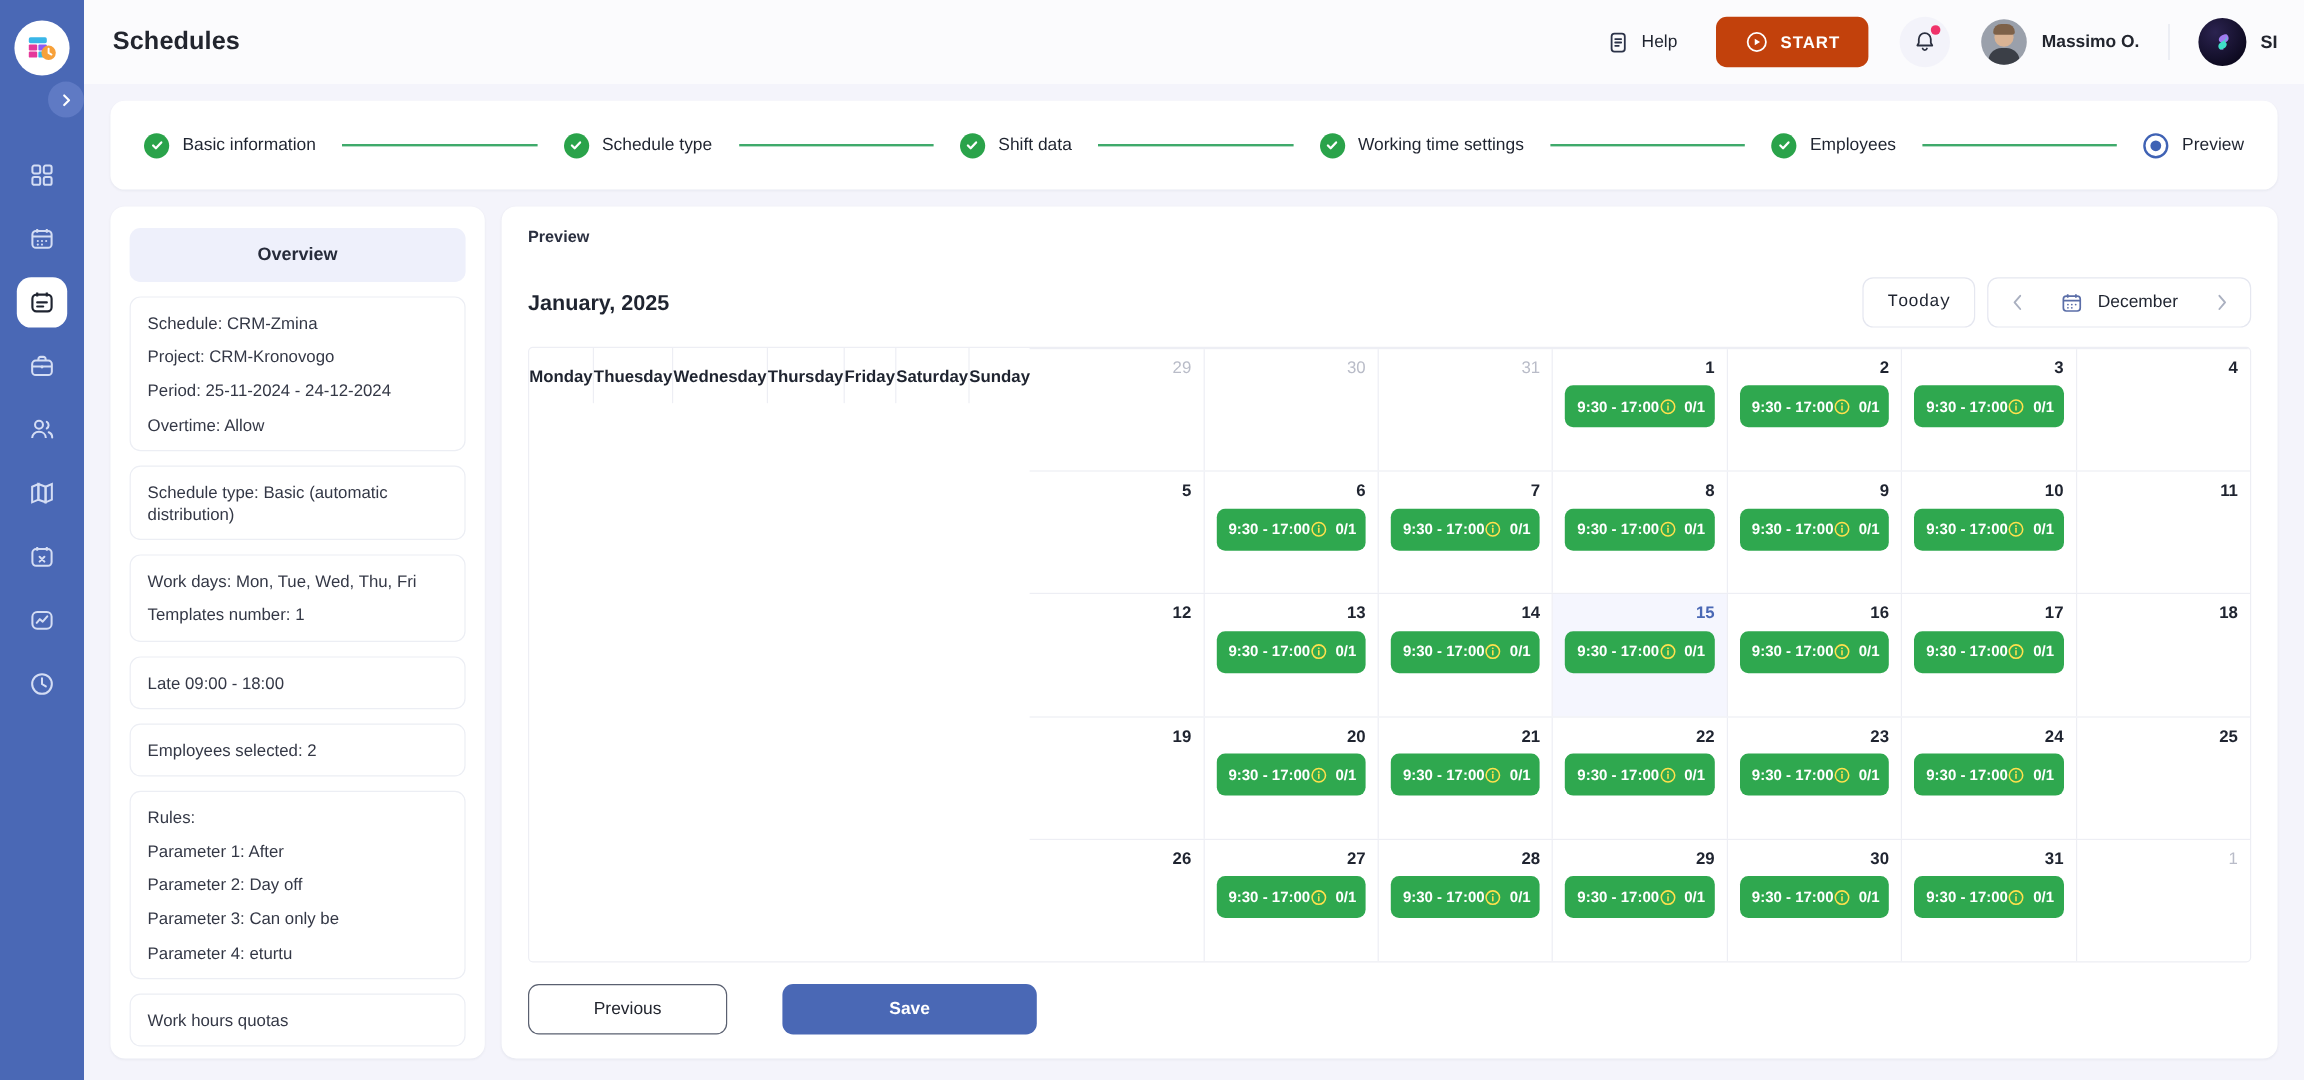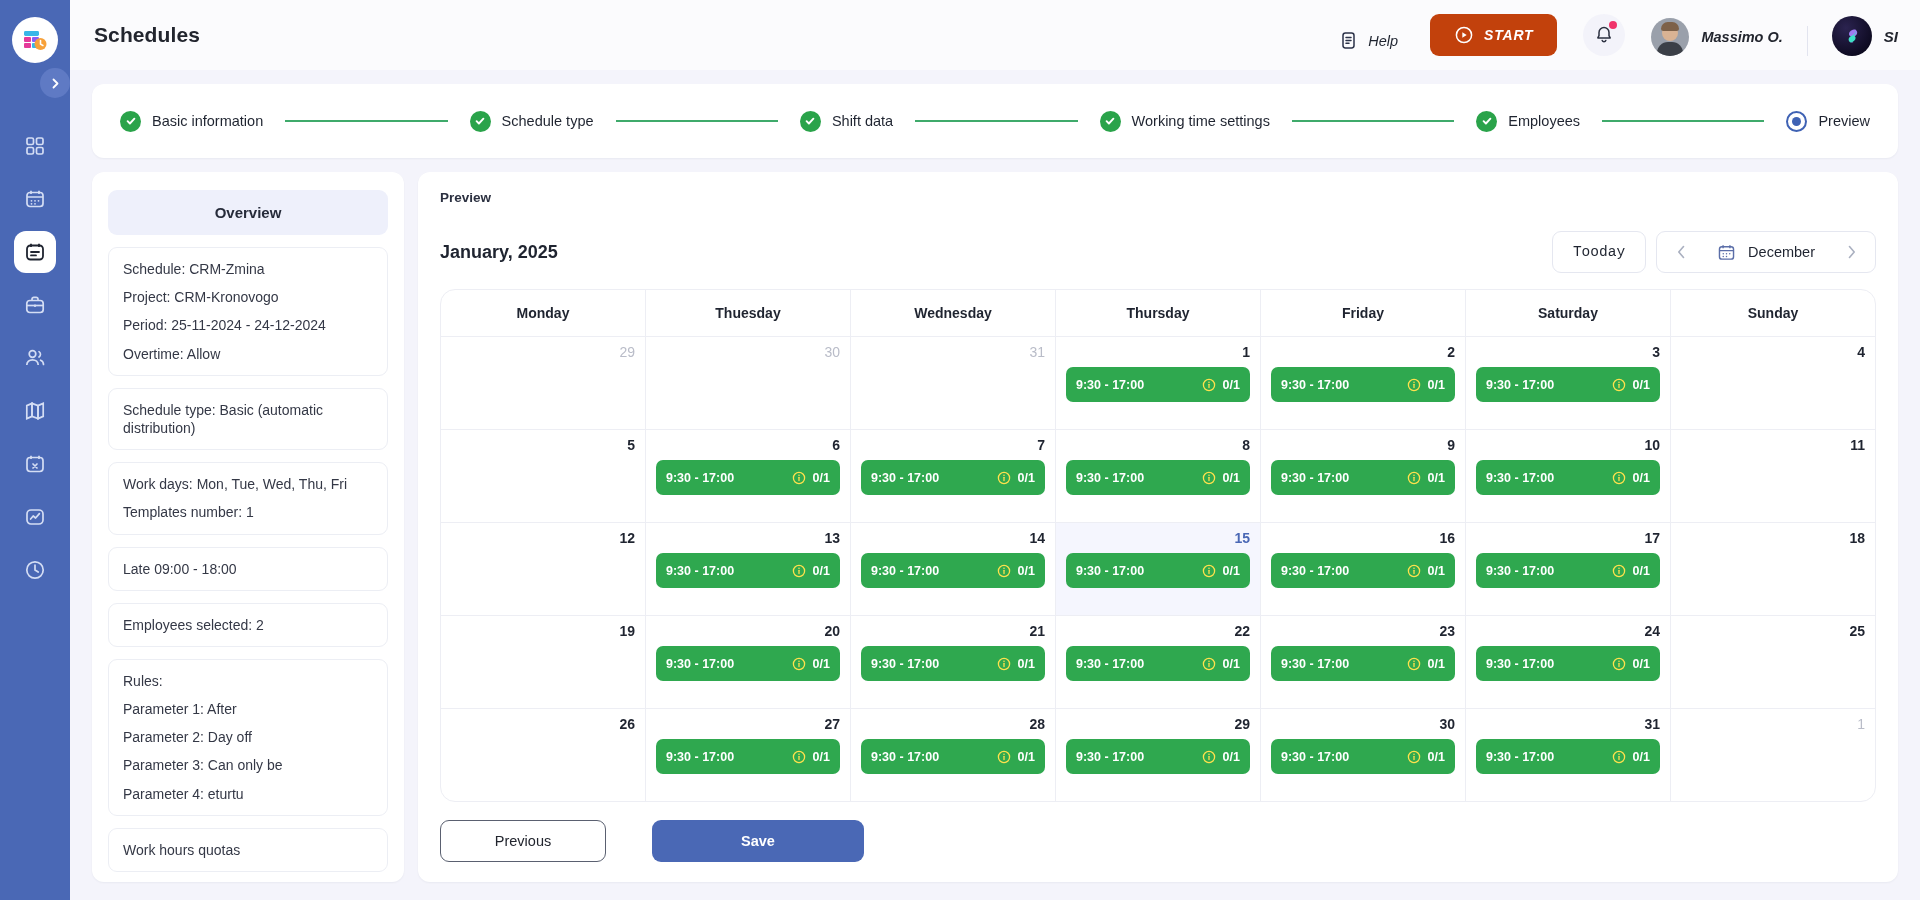--- a/index.html
+++ b/index.html
@@ -51,21 +51,21 @@
   .main { flex: 1; height: 900px; display: flex; flex-direction: column; min-width:0; }
 
   
   .topbar {
     height: 70px; flex: 0 0 70px;
     background: #fbfbfd;
     display: flex; align-items: center;
     padding: 0 22px 0 24px;
   }
   .page-title { font-size: 21px; font-weight: 700; letter-spacing: .1px; }
-  .topbar-right { margin-left: auto; display: flex; align-items: flex-end; gap: 4px; font-style: italic; }
+  .topbar-right { margin-left: auto; display: flex; align-items: center; gap: 4px; }
   .help-btn {
     display: flex; align-items: center; gap: 10px;
     font-size: 14.5px; color: #1f2430; font-weight: 500;
     padding: 6px 10px;
   }
   .start-btn {
     display: flex; align-items: center; gap: 10px;
     background: #c2410c; color: #fff;
     border-radius: 9px; height: 42px; padding: 0 24px;
     font-size: 14px; font-weight: 700; letter-spacing: .8px;
@@ -174,22 +174,22 @@
   }
   .nav-arrow {
     width: 32px; height: 32px; display:flex; align-items:center; justify-content:center;
     color:#aab0c0; font-size: 16px;
   }
   .month-pick { display: flex; align-items: center; gap: 12px; padding: 0 16px; text-align: center; }
   .month-pick span { font-size: 14.5px; font-weight: 500; color:#1f2430; }
 
   
   .cal {
-    flex: 1; border: 1px solid #edeef4; border-radius: 15px;
-    display: flex; flex-direction: column; overflow: hidden; min-height:0;
+    flex: 1; border: 1px solid #edeef4; border-radius: 4px;
+    display: flex; flex-direction: row; overflow: hidden; min-height:0;
   }
   .cal-head { display: flex; height: 46px; flex: 0 0 46px; }
   .cal-head div {
     flex: 1; display: flex; align-items: center; justify-content: center;
     font-size: 14px; font-weight: 600; color: #1f2430;
     border-right: 1px solid #edeef4;
   }
   .cal-head div:last-child { border-right: none; }
   .cal-body { flex: 1; display: flex; flex-direction: column; min-height:0; }
   .cal-row { flex: 1; display: flex; border-top: 1px solid #edeef4; min-height:0; }

